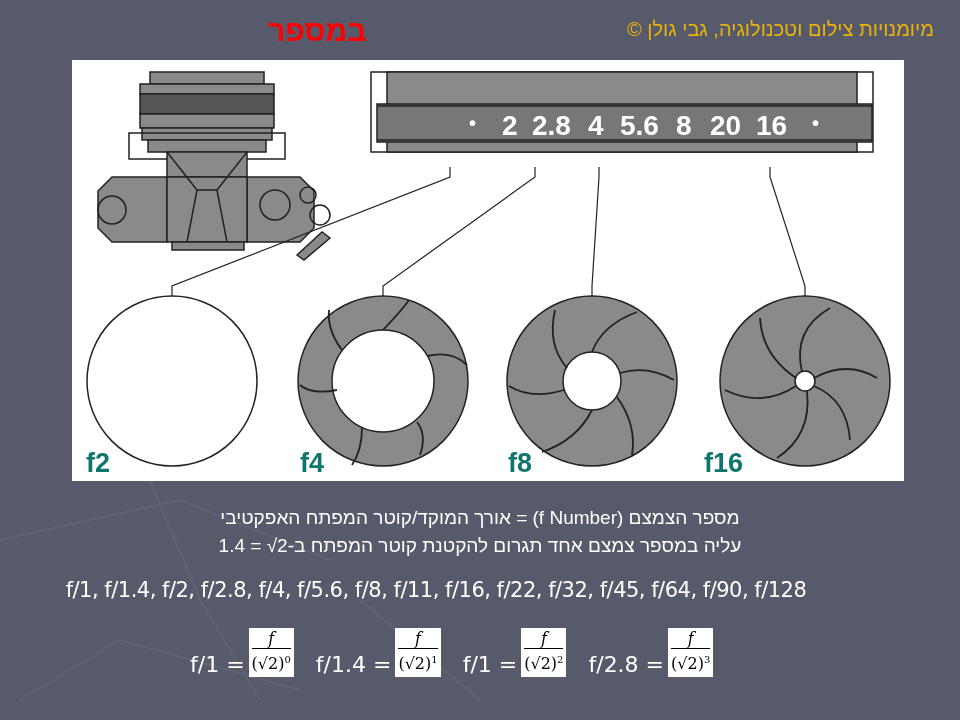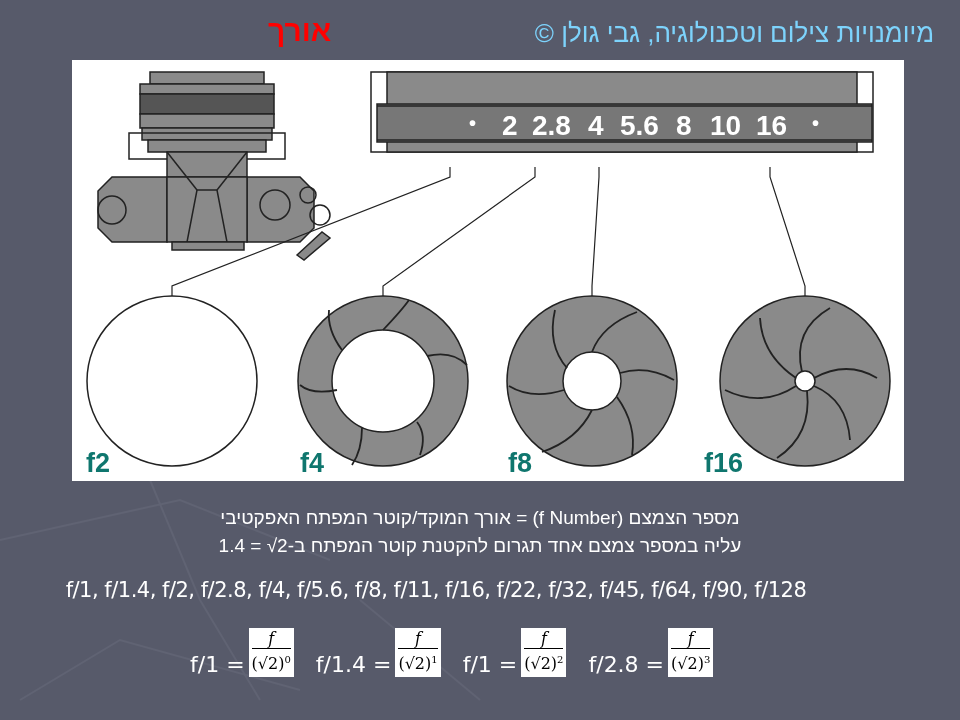--- a/index.html
+++ b/index.html
@@ -1,18 +1,18 @@
 <!DOCTYPE html>
 <html><head>
 <meta charset="utf-8">
 <style>
   html,body{margin:0;padding:0;}
   body{width:960px;height:720px;background:#575a6a;position:relative;overflow:hidden;font-family:"Liberation Sans",sans-serif;}
   .bg-deco{position:absolute;left:0;top:0;width:960px;height:720px;pointer-events:none;}
-  .header-credit{position:absolute;right:26px;top:18px;color:#7dd3fc;font-size:26px;direction:rtl;white-space:nowrap;}
+  .header-credit{position:absolute;right:26px;top:18px;color:#eab308;font-size:20px;direction:rtl;white-space:nowrap;}
   .header-title{position:absolute;left:268px;top:14px;color:#ff0000;font-size:30px;font-weight:bold;direction:rtl;}
   .figure{position:absolute;left:72px;top:60px;width:832px;height:421px;background:#ffffff;}
   .figure svg{position:absolute;left:0;top:0;}
   .lens-stop{position:absolute;top:50px;color:#ffffff;font-weight:bold;font-size:28px;}
   .ap-label{position:absolute;top:388px;color:#0f766e;font-weight:bold;font-size:27px;}
   .desc{position:absolute;left:0;width:960px;text-align:center;color:#ffffff;font-size:19px;direction:rtl;}
   .fstops{position:absolute;left:0;width:872px;top:578px;text-align:center;color:#ffffff;font-size:21px;font-family:"DejaVu Sans",sans-serif;letter-spacing:-0.5px;}
   .formulas{position:absolute;top:628px;left:190px;display:flex;align-items:center;}
   .formula{display:flex;align-items:flex-end;margin-right:22px;}
   .formula .lhs{color:#fff;font-size:22px;font-family:"DejaVu Sans",sans-serif;margin-right:4px;white-space:nowrap;}
@@ -27,21 +27,21 @@
 <svg class="bg-deco" width="960" height="720">
   <g stroke="#666979" stroke-width="2" fill="none" opacity="0.6">
     <path d="M0 540 L180 500 L330 560"></path>
     <path d="M20 700 L120 640 L300 690"></path>
     <path d="M150 480 L200 600 L260 700"></path>
     <path d="M360 600 L480 700"></path>
   </g>
 </svg>
 
 <div class="header-credit">מיומנויות צילום וטכנולוגיה, גבי גולן ©</div>
-<div class="header-title">אורך</div>
+<div class="header-title">במספר</div>
 
 <div class="figure">
   <svg width="832" height="421">
 
     <g stroke="#222" stroke-width="1.5" fill="#8a8a8a">
       <rect x="78" y="12" width="114" height="12"></rect>
       <rect x="68" y="24" width="134" height="10"></rect>
       <rect x="68" y="34" width="134" height="20" fill="#555"></rect>
       <rect x="68" y="54" width="134" height="14"></rect>
       <rect x="70" y="68" width="130" height="12"></rect>
@@ -116,21 +116,21 @@
           <path d="M724 326 Q690 348 653 330"></path>
       </g>
     </g>
   </svg>
   <span class="lens-stop" style="left:397px;font-size:20px;top:52px;">•</span>
   <span class="lens-stop" style="left:430px;">2</span>
   <span class="lens-stop" style="left:460px;">2.8</span>
   <span class="lens-stop" style="left:516px;">4</span>
   <span class="lens-stop" style="left:548px;">5.6</span>
   <span class="lens-stop" style="left:604px;">8</span>
-  <span class="lens-stop" style="left:638px;">10</span>
+  <span class="lens-stop" style="left:638px;">20</span>
   <span class="lens-stop" style="left:684px;">16</span>
   <span class="lens-stop" style="left:740px;font-size:20px;top:52px;">•</span>
 
   <span class="ap-label" style="left:14px;">f2</span>
   <span class="ap-label" style="left:228px;">f4</span>
   <span class="ap-label" style="left:436px;">f8</span>
   <span class="ap-label" style="left:632px;">f16</span>
 </div>
 
 <div class="desc" style="top:507px;">מספר הצמצם (f Number) = אורך המוקד/קוטר המפתח האפקטיבי</div>

